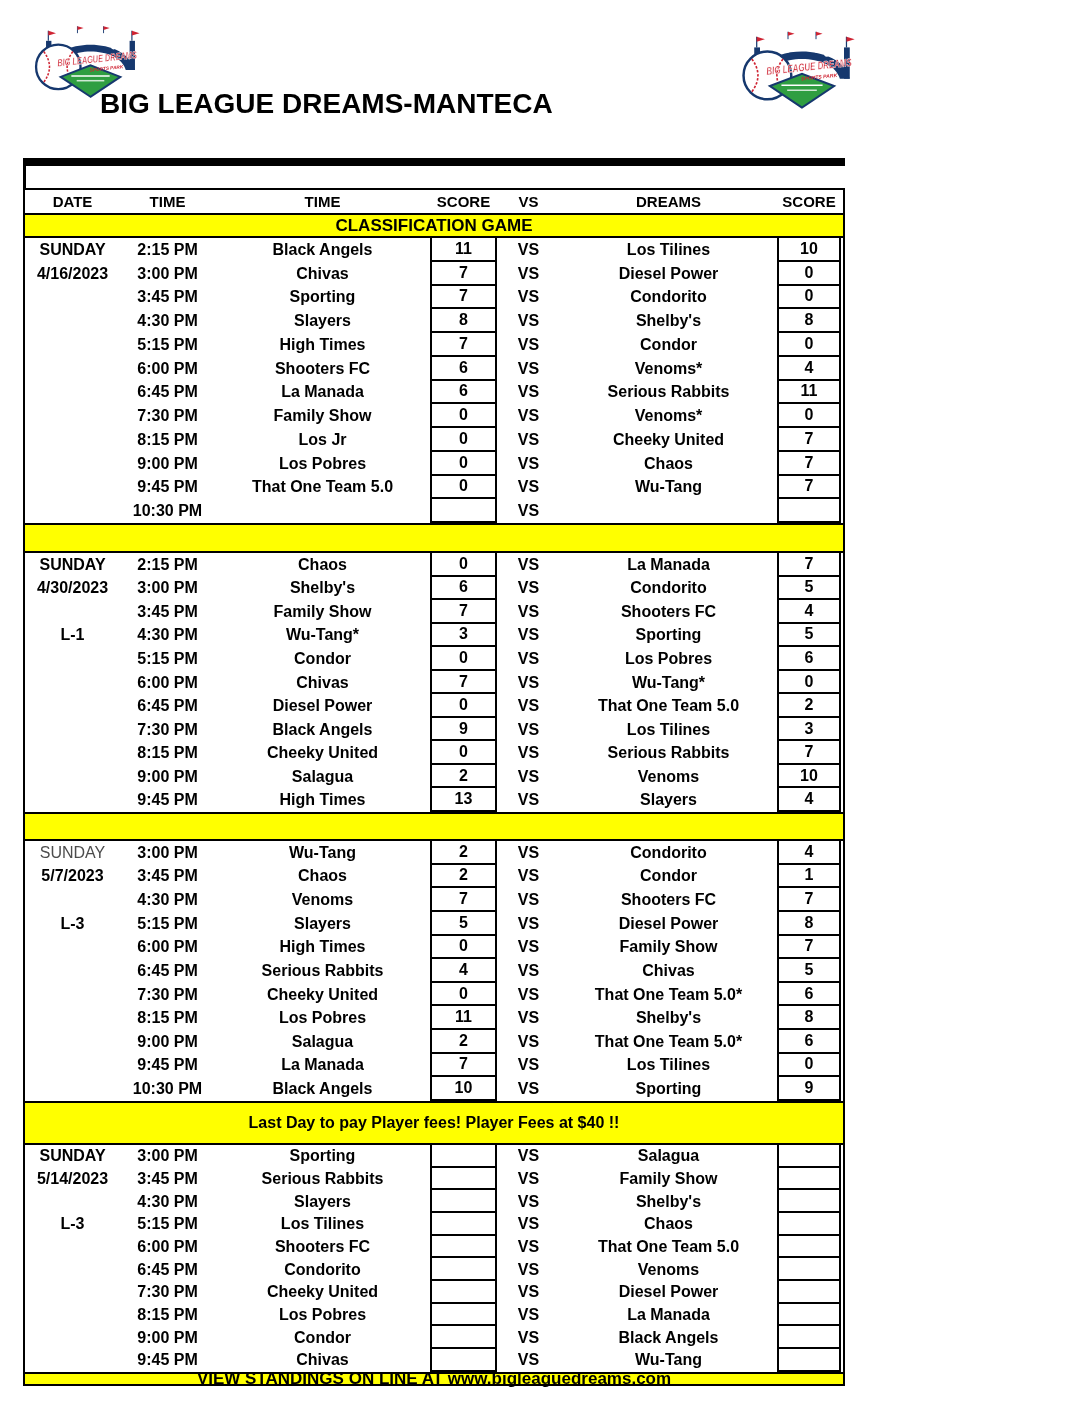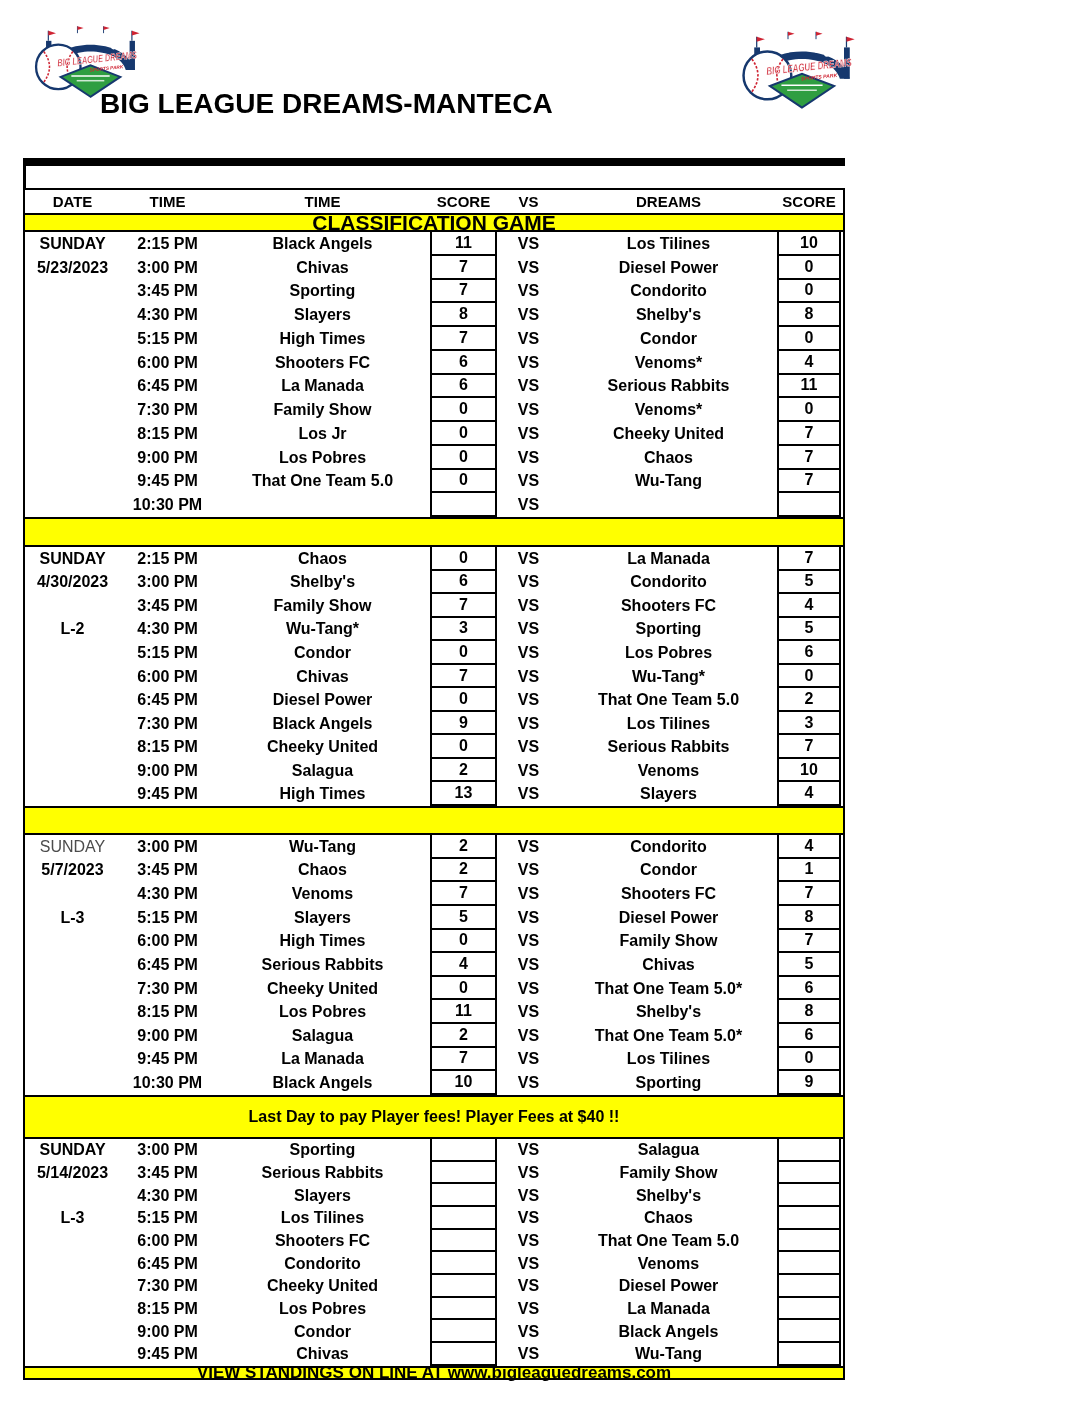--- a/index.html
+++ b/index.html
@@ -18,21 +18,21 @@
   .topbar   { height: 8px; background: #000; }
   .spacer   { height: 22px; border-left: 3px solid #000; background: #fff; }
 
   .grid { display: grid; grid-template-columns: 95px 95px 215px 67px 63px 217px 64px; }
 
   .header-row { border-top: 2px solid #000; border-left: 2px solid #000; border-right: 2px solid #000; height: 25px; background:#fff; }
   .hcell { display: flex; align-items: center; justify-content: center; font-size: 15px; font-weight: bold; color:#000; }
 
   .banner { border: 2px solid #000; background: #FFFF00; display: flex; align-items: center; justify-content: center;
             font-weight: bold; color: #000; width: 822px; }
-  .banner.classification { height: 19px; font-size: 21px; text-align: center; }
+  .banner.classification { height: 25px; font-size: 17px; text-align: center; }
   .banner.sep   { height: 30px; }
   .banner.sep2  { height: 29px; }
   .banner.fees  { height: 44px; font-size: 16px; }
   .banner.footer{ height: 14px; font-size: 17px; }
 
   .section { border-left: 2px solid #000; border-right: 2px solid #000; background: #fff; }
   .section .row { height: 23.7px; }
   .s1 .row { height: 23.75px; }
   .s2 .row { height: 23.55px; }
   .s3 .row { height: 23.64px; }
@@ -117,21 +117,21 @@
           <div class="row grid">
             <div class="cell date">SUNDAY</div>
             <div class="cell time">2:15 PM</div>
             <div class="cell team">Black Angels</div>
             <div class="score">11</div>
             <div class="cell vs">VS</div>
             <div class="cell team">Los Tilines</div>
             <div class="score">10</div>
           </div>
           <div class="row grid">
-            <div class="cell date">5/23/2023</div>
+            <div class="cell date">4/16/2023</div>
             <div class="cell time">3:00 PM</div>
             <div class="cell team">Chivas</div>
             <div class="score">7</div>
             <div class="cell vs">VS</div>
             <div class="cell team">Diesel Power</div>
             <div class="score">0</div>
           </div>
           <div class="row grid">
             <div class="cell date"></div>
             <div class="cell time">3:45 PM</div>
@@ -246,21 +246,21 @@
           <div class="row grid">
             <div class="cell date"></div>
             <div class="cell time">3:45 PM</div>
             <div class="cell team">Family Show</div>
             <div class="score">7</div>
             <div class="cell vs">VS</div>
             <div class="cell team">Shooters FC</div>
             <div class="score">4</div>
           </div>
           <div class="row grid">
-            <div class="cell date">L-2</div>
+            <div class="cell date">L-1</div>
             <div class="cell time">4:30 PM</div>
             <div class="cell team">Wu-Tang*</div>
             <div class="score">3</div>
             <div class="cell vs">VS</div>
             <div class="cell team">Sporting</div>
             <div class="score">5</div>
           </div>
           <div class="row grid">
             <div class="cell date"></div>
             <div class="cell time">5:15 PM</div>

